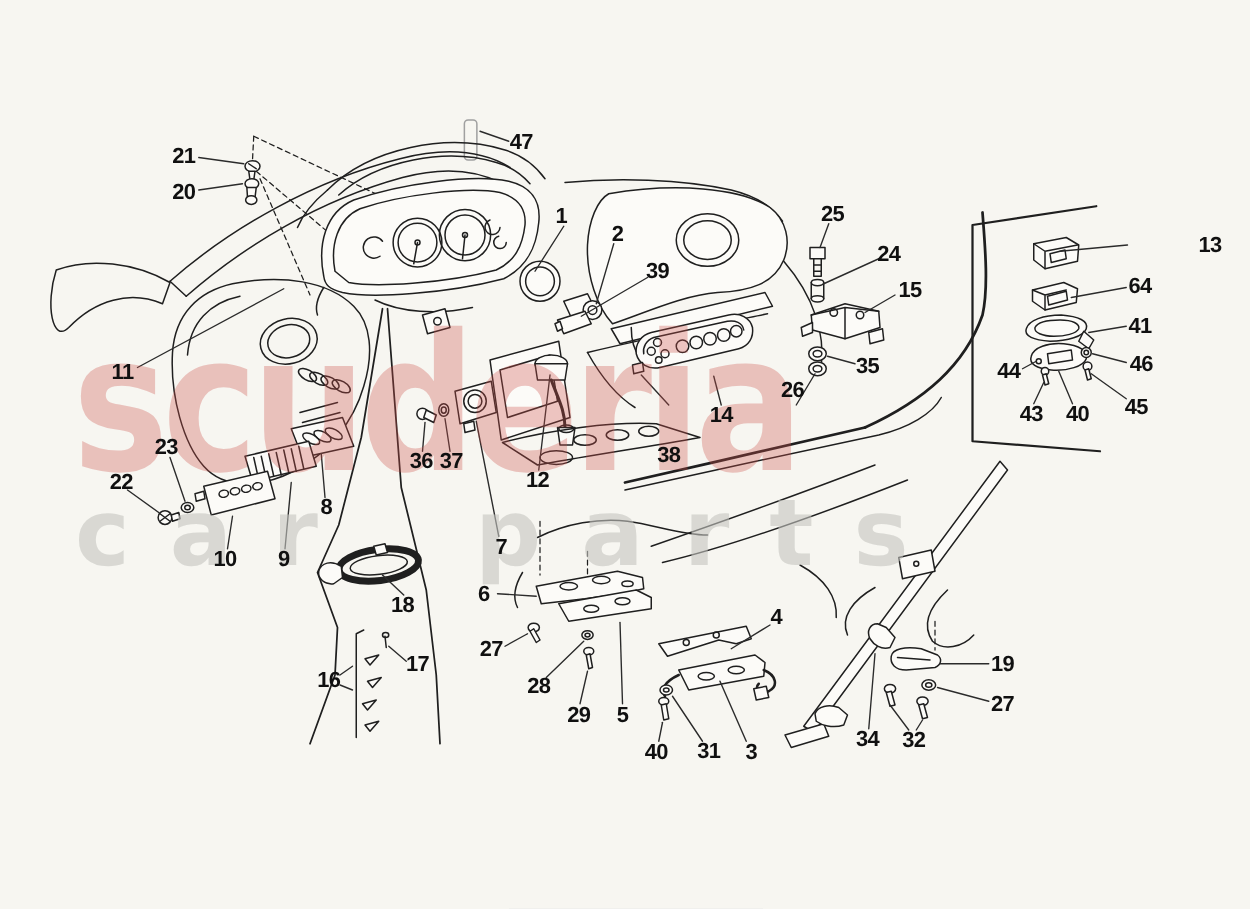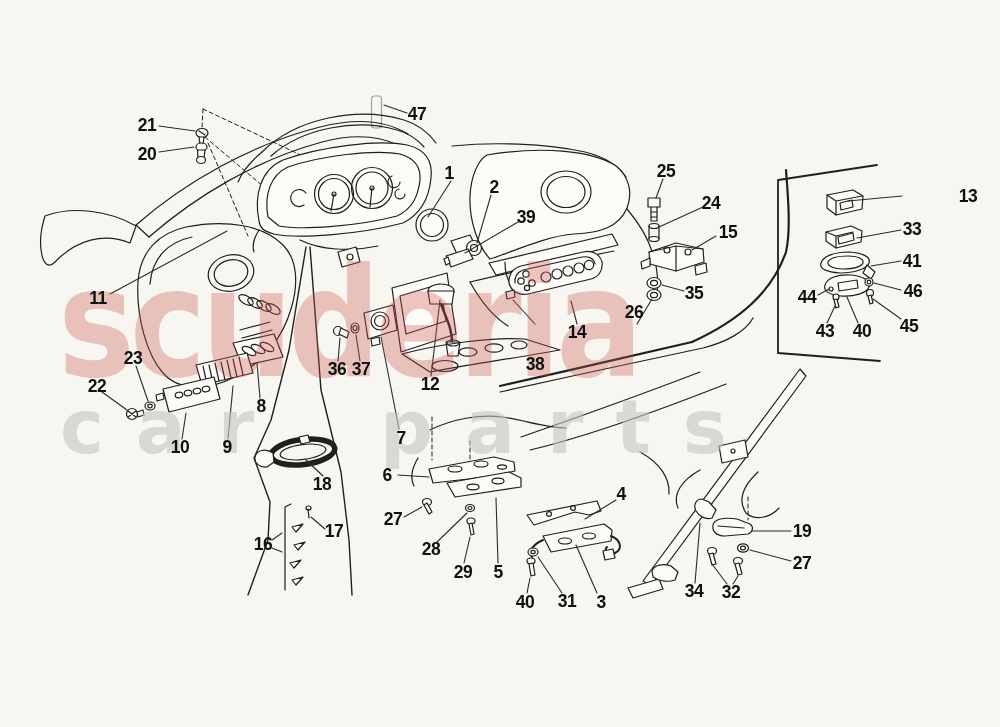--- a/index.html
+++ b/index.html
@@ -447,20 +447,20 @@
       <span style="left: 731px; top: 592px;">32</span>
       <span style="left: 802px; top: 563px;">27</span>
       <span style="left: 694px; top: 591px;">34</span>
       <span style="left: 694px; top: 293px;">35</span>
       <span style="left: 337px; top: 369px;">36</span>
       <span style="left: 361px; top: 369px;">37</span>
       <span style="left: 535px; top: 332px; margin-top: 32px;">38</span>
       <span style="left: 526px; top: 217px;">39</span>
       <span style="left: 862px; top: 331px;">40</span>
       <span style="left: 912px; top: 261px;">41</span>
-      <span style="left: 912px; top: 229px;">33</span>
+      <span style="left: 912px; top: 229px;">64</span>
       <span style="left: 825px; top: 331px;">43</span>
       <span style="left: 807px; top: 297px;">44</span>
       <span style="left: 909px; top: 326px;">45</span>
       <span style="left: 913px; top: 291px;">46</span>
       <span style="left: 417px; top: 114px;">47</span>
     </div>
 </div>
 
 </body></html>

